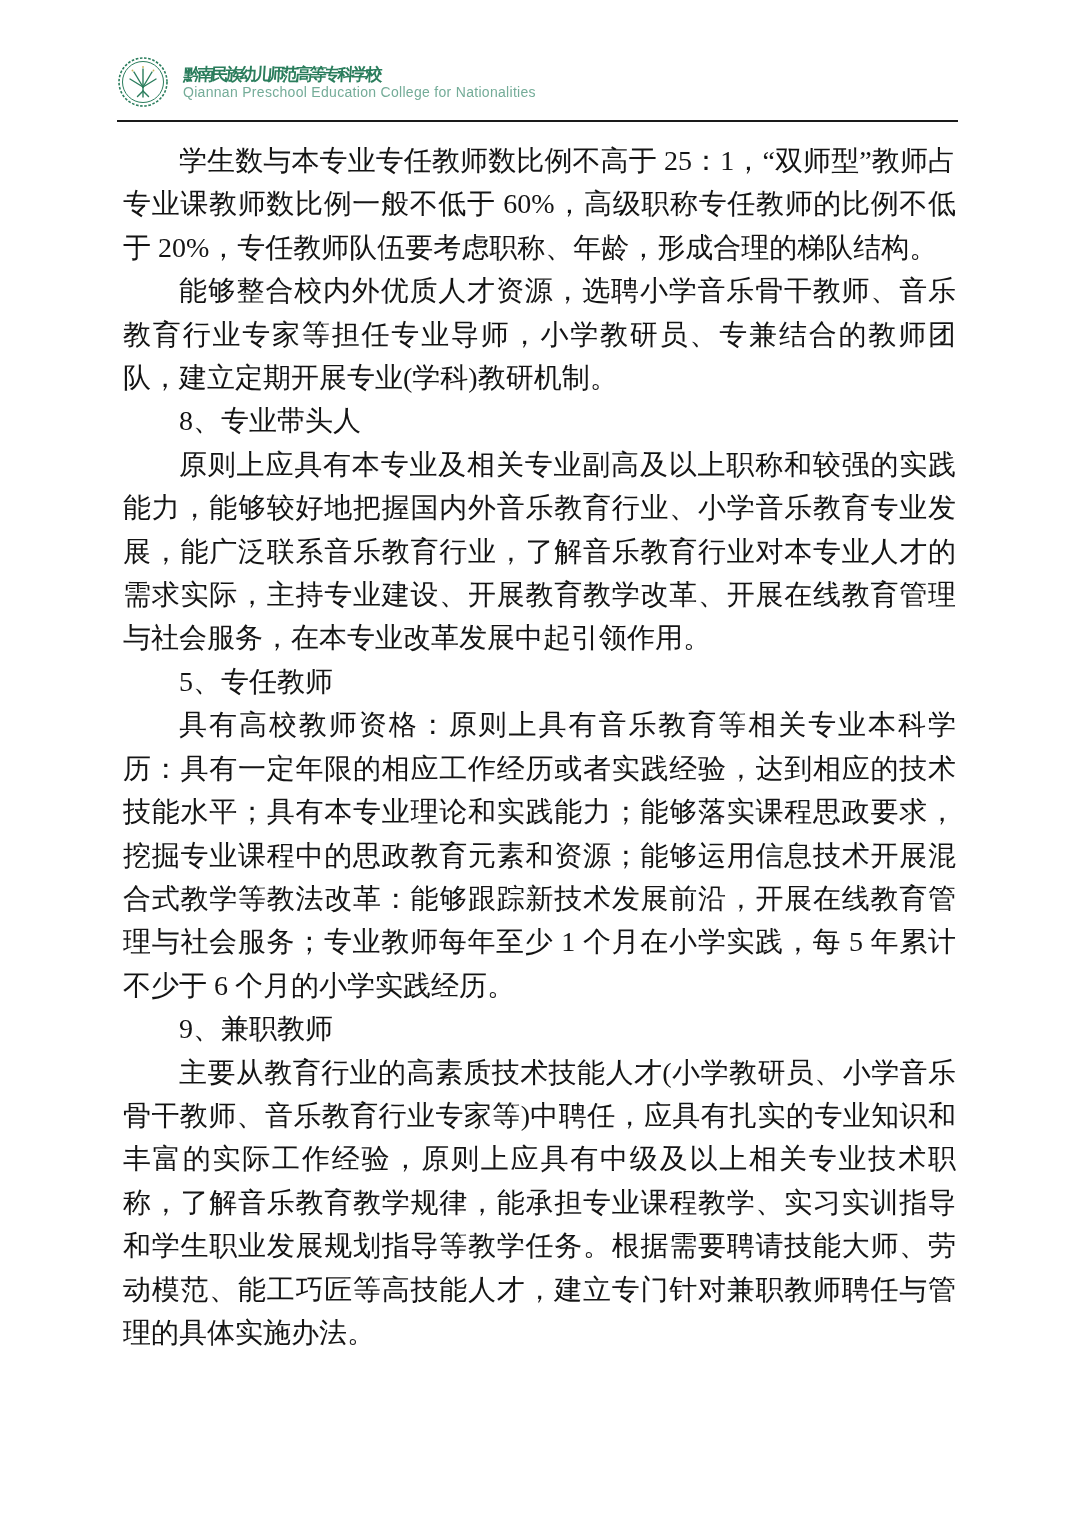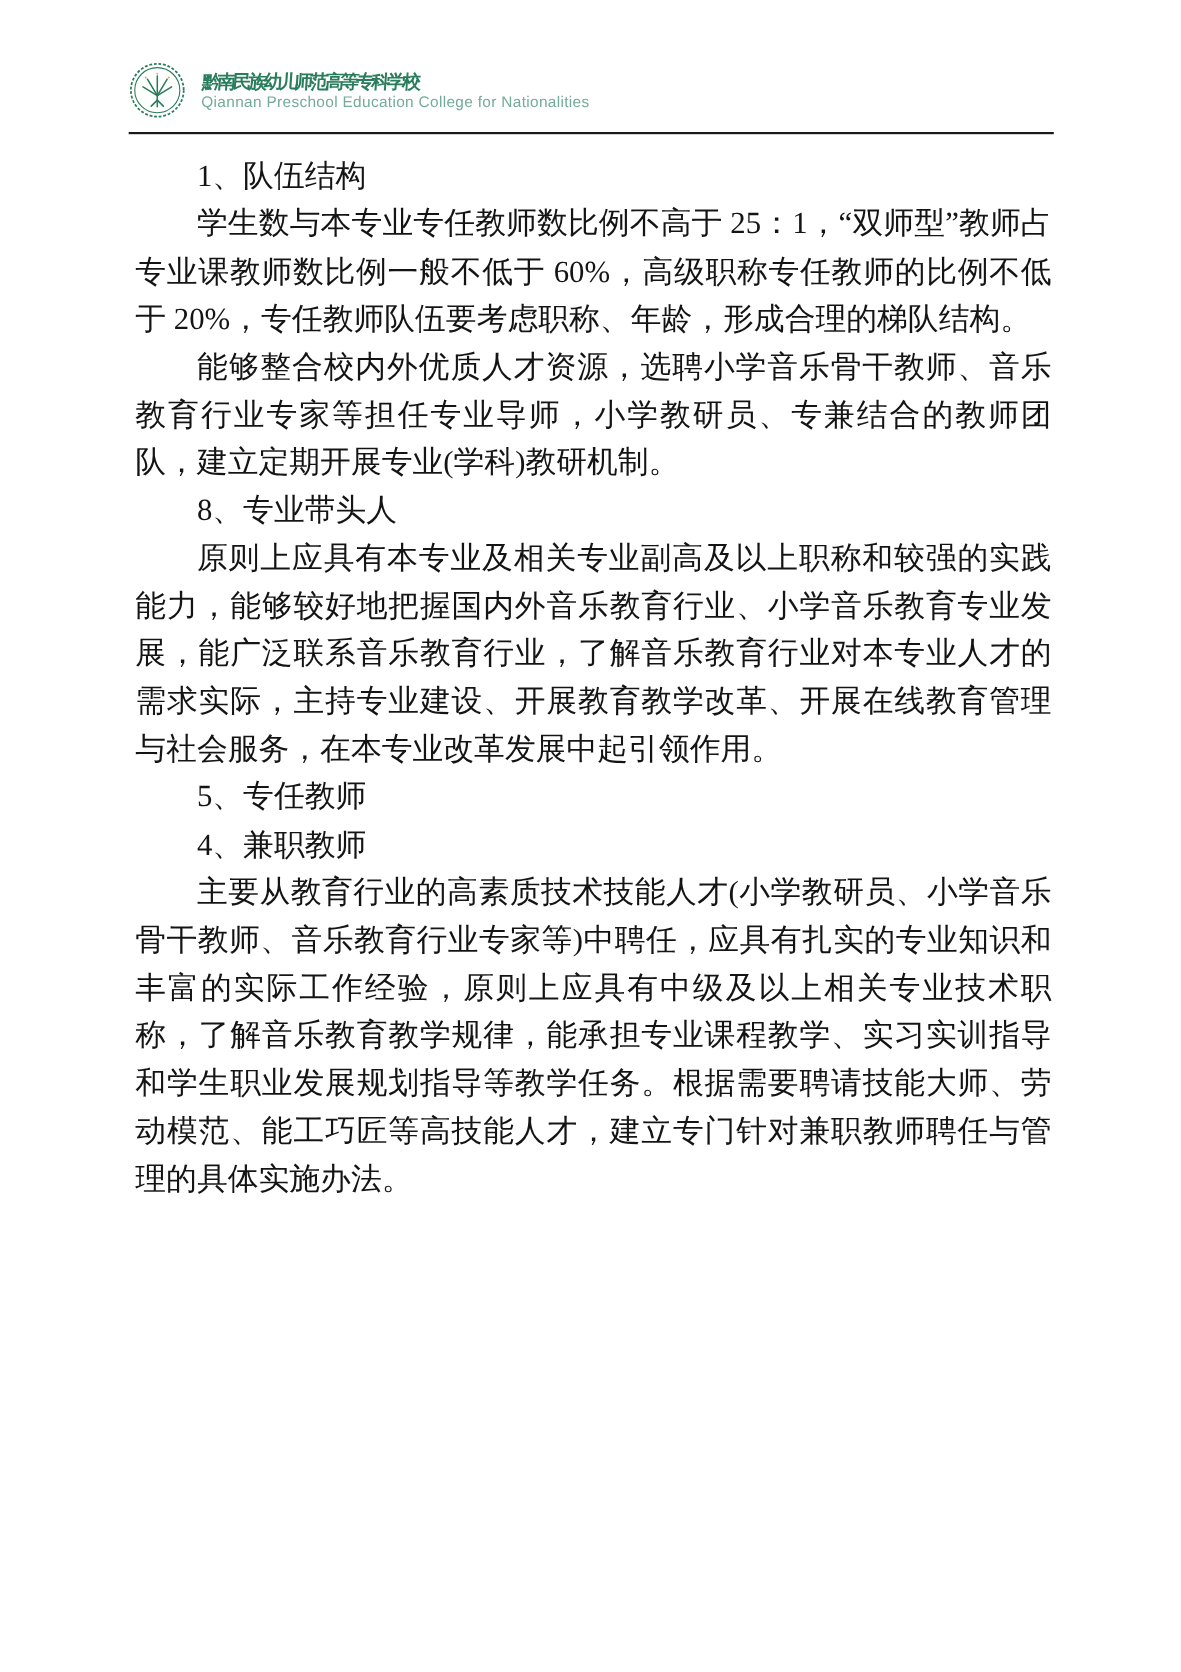--- a/index.html
+++ b/index.html
@@ -105,26 +105,26 @@
     </div>
     <div class="school-names">
       <div class="school-name-zh">黔南民族幼儿师范高等专科学校</div>
       <div class="school-name-en">Qiannan Preschool Education College for Nationalities</div>
     </div>
   </div>
 
   <div class="header-divider"></div>
 
   <div class="doc-body">
-    <p>1、队伍结构</p>
     <p>学生数与本专业专任教师数比例不高于 25：1，“双师型”教师占专业课教师数比例一般不低于 60%，高级职称专任教师的比例不低于 20%，专任教师队伍要考虑职称、年龄，形成合理的梯队结构。</p>
     <p>能够整合校内外优质人才资源，选聘小学音乐骨干教师、音乐教育行业专家等担任专业导师，小学教研员、专兼结合的教师团队，建立定期开展专业(学科)教研机制。</p>
 
     <p>8、专业带头人</p>
     <p>原则上应具有本专业及相关专业副高及以上职称和较强的实践能力，能够较好地把握国内外音乐教育行业、小学音乐教育专业发展，能广泛联系音乐教育行业，了解音乐教育行业对本专业人才的需求实际，主持专业建设、开展教育教学改革、开展在线教育管理与社会服务，在本专业改革发展中起引领作用。</p>
 
     <p>5、专任教师</p>
+    <p>具有高校教师资格：原则上具有音乐教育等相关专业本科学历：具有一定年限的相应工作经历或者实践经验，达到相应的技术技能水平；具有本专业理论和实践能力；能够落实课程思政要求，挖掘专业课程中的思政教育元素和资源；能够运用信息技术开展混合式教学等教法改革：能够跟踪新技术发展前沿，开展在线教育管理与社会服务；专业教师每年至少 1 个月在小学实践，每 5 年累计不少于 6 个月的小学实践经历。</p>
 
-    <p>4、兼职教师</p>
+    <p>9、兼职教师</p>
     <p>主要从教育行业的高素质技术技能人才(小学教研员、小学音乐骨干教师、音乐教育行业专家等)中聘任，应具有扎实的专业知识和丰富的实际工作经验，原则上应具有中级及以上相关专业技术职称，了解音乐教育教学规律，能承担专业课程教学、实习实训指导和学生职业发展规划指导等教学任务。根据需要聘请技能大师、劳动模范、能工巧匠等高技能人才，建立专门针对兼职教师聘任与管理的具体实施办法。</p>
   </div>
 
 </div>
 
 </body></html>

